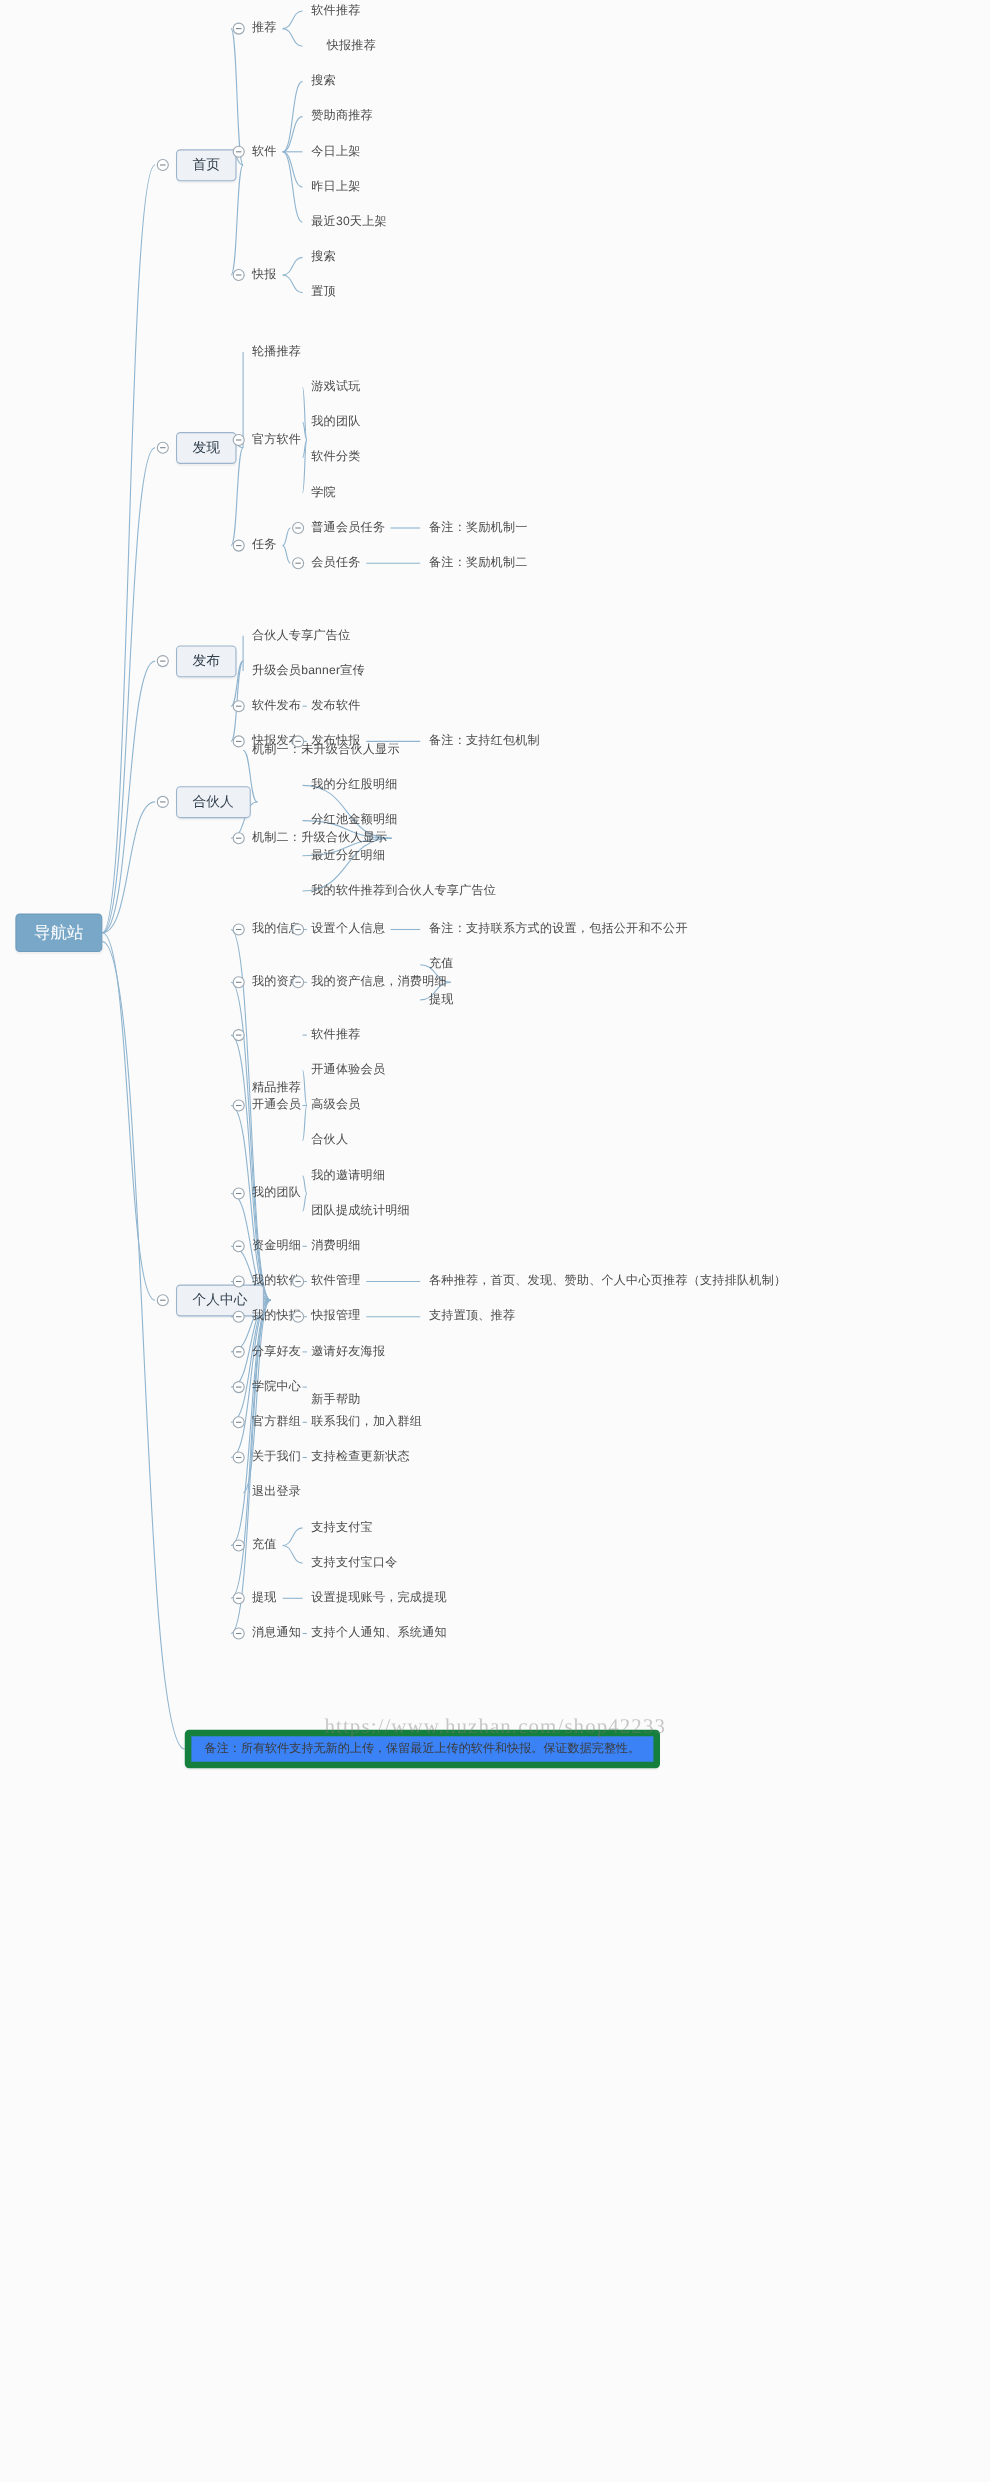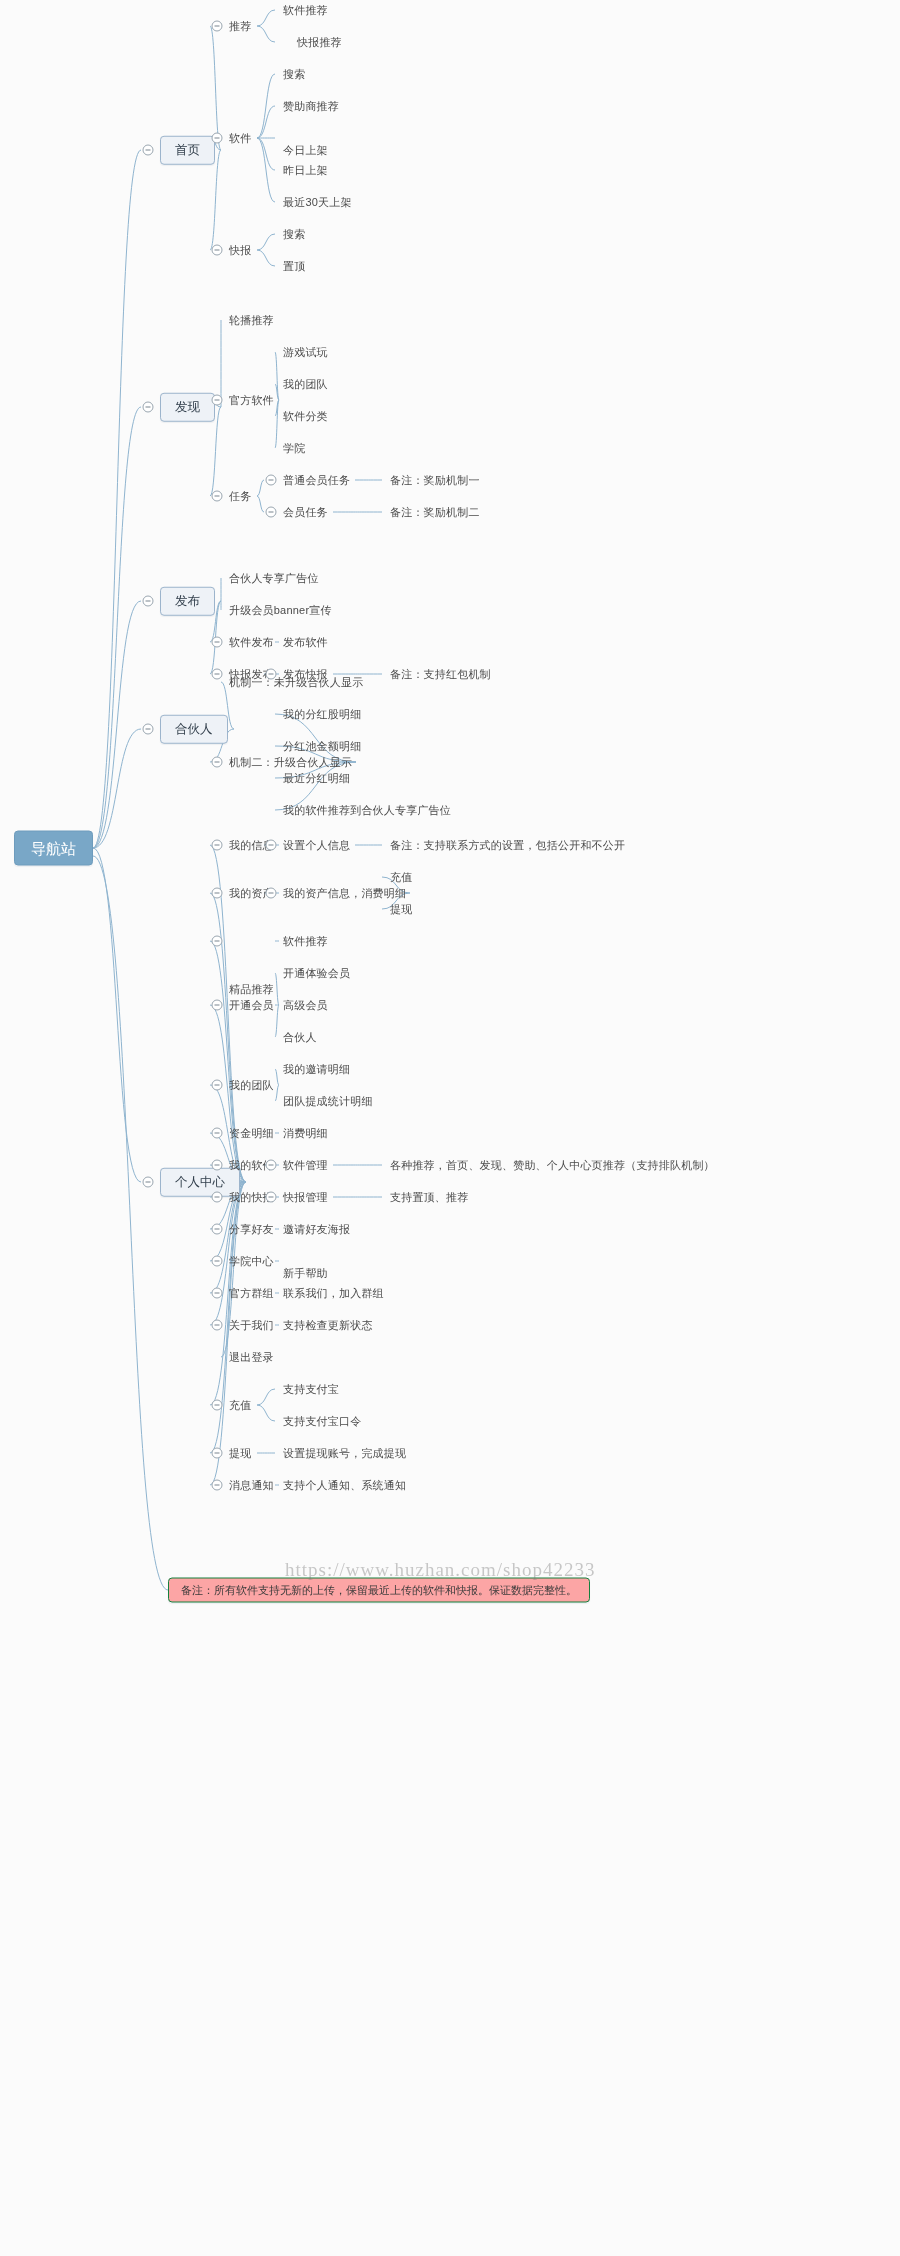--- a/index.html
+++ b/index.html
@@ -50,22 +50,22 @@
   }
   .boxnode.root {
     background: #79a7c7;
     border: 1px solid #6e9cbd;
     color: #ffffff;
     font-size: 15px;
     padding: 9px 16px;
     border-radius: 4px;
   }
   .boxnode.footer {
-    background: #fca5a5;
-    border: 1px solid #15803d;
+    background: #3b82f6;
+    border: 6px solid #15803d;
     font-size: 11px;
     padding: 6px 12px;
     color: #3b3b3b;
   }
   
   .toggle {
     position: absolute;
     width: 11px; height: 11px;
     border: 1px solid #9aa6b0;
     border-radius: 50%;
@@ -187,21 +187,21 @@
       <div class="boxnode" style="left: 160px; top: 150px;">首页</div>
       <div class="toggle" style="left: 148px; top: 150px;"></div>
       <div class="node sub" style="left: 229px; top: 26px;">推荐</div>
       <div class="toggle" style="left: 217px; top: 26px;"></div>
       <div class="node sub" style="left: 283px; top: 10px;">软件推荐</div>
       <div class="node sub" style="left: 297px; top: 42px;">快报推荐</div>
       <div class="node sub" style="left: 229px; top: 138px;">软件</div>
       <div class="toggle" style="left: 217px; top: 138px;"></div>
       <div class="node sub" style="left: 283px; top: 74px;">搜索</div>
       <div class="node sub" style="left: 283px; top: 106px;">赞助商推荐</div>
-      <div class="node sub" style="left: 283px; top: 138px; margin-top: 12px;">今日上架</div>
+      <div class="node sub" style="left: 283px; top: 138px;">今日上架</div>
       <div class="node sub" style="left: 283px; top: 170px;">昨日上架</div>
       <div class="node sub" style="left: 283px; top: 202px;">最近30天上架</div>
       <div class="node sub" style="left: 229px; top: 250px;">快报</div>
       <div class="toggle" style="left: 217px; top: 250px;"></div>
       <div class="node sub" style="left: 283px; top: 234px;">搜索</div>
       <div class="node sub" style="left: 283px; top: 266px;">置顶</div>
       <div class="boxnode" style="left: 160px; top: 407px;">发现</div>
       <div class="toggle" style="left: 148px; top: 407px;"></div>
       <div class="node sub" style="left: 229px; top: 320px;">轮播推荐</div>
       <div class="node sub" style="left: 229px; top: 400px;">官方软件</div>
@@ -296,15 +296,15 @@
       <div class="node sub" style="left: 283px; top: 1421px;">支持支付宝口令</div>
       <div class="node sub" style="left: 229px; top: 1453px;">提现</div>
       <div class="toggle" style="left: 217px; top: 1453px;"></div>
       <div class="node sub" style="left: 283px; top: 1453px;">设置提现账号，完成提现</div>
       <div class="node sub" style="left: 229px; top: 1485px;">消息通知</div>
       <div class="toggle" style="left: 217px; top: 1485px;"></div>
       <div class="node sub" style="left: 283px; top: 1485px; text-align: center;">支持个人通知、系统通知</div>
       <div class="boxnode footer" style="left: 168px; top: 1590px;">备注：所有软件支持无新的上传，保留最近上传的软件和快报。保证数据完整性。</div>
     </div>
 
-  <div class="watermark" style="left: 285px; top: 1570px; z-index: 5;">https://www.huzhan.com/shop42233</div>
+  <div class="watermark" style="left: 295px; top: 1570px; z-index: 5;">https://www.huzhan.com/shop42233</div>
 
 </div>
 
 </body></html>

